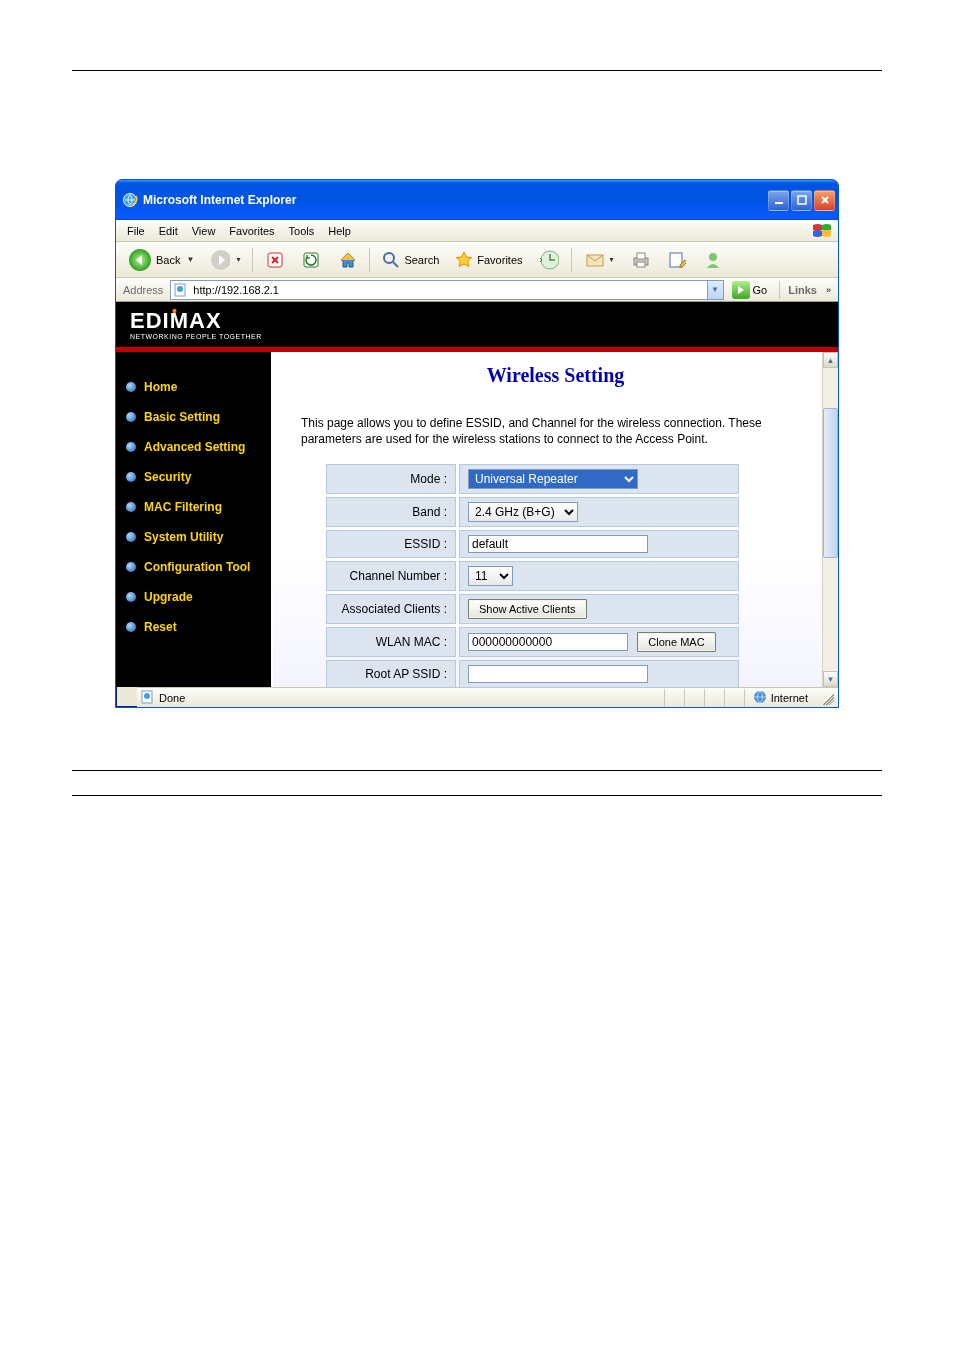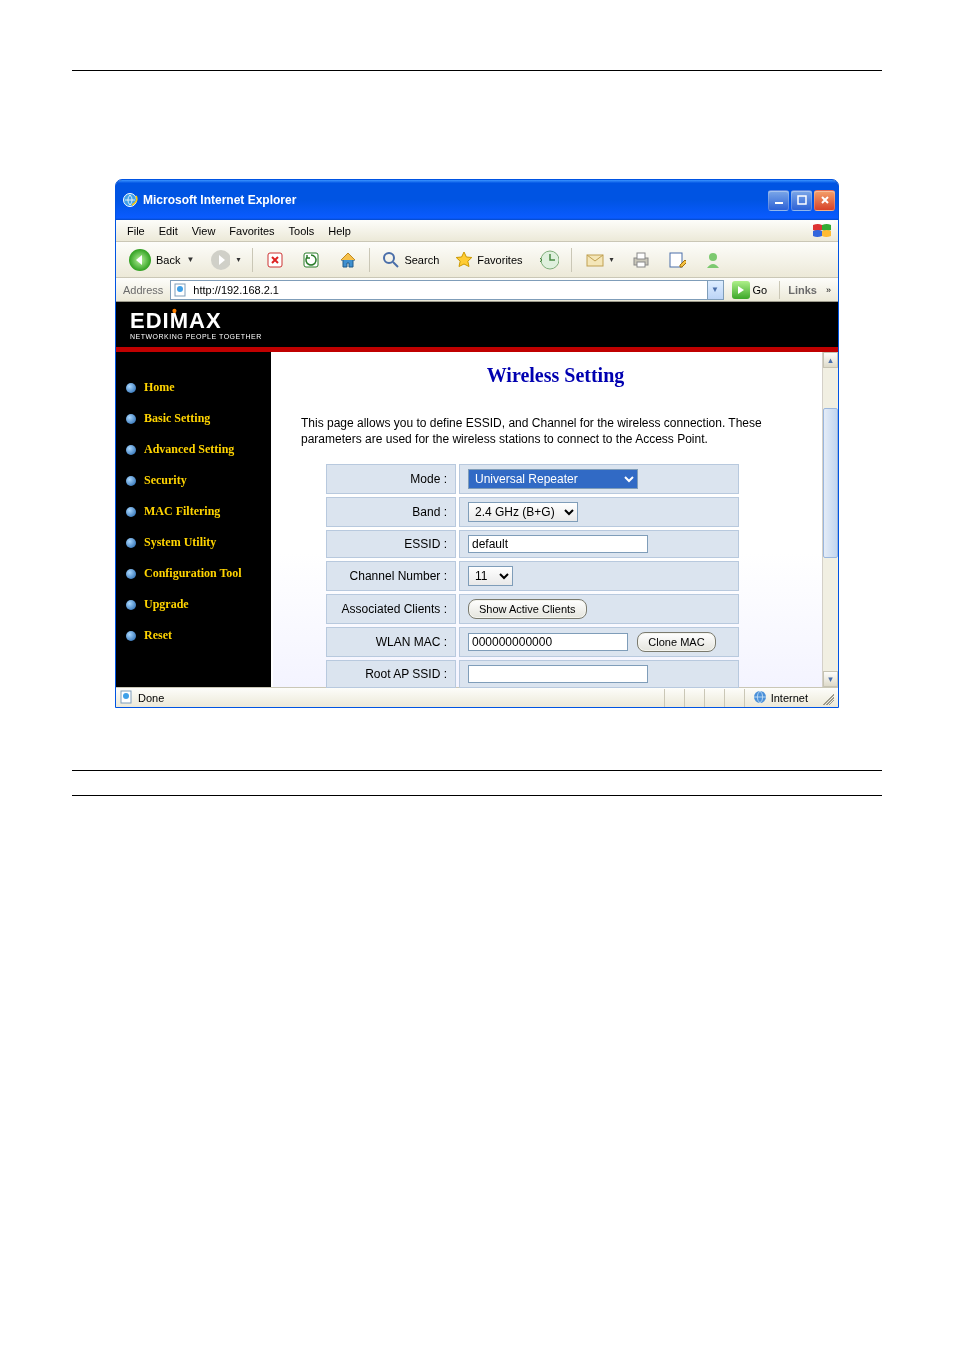--- a/index.html
+++ b/index.html
@@ -140,21 +140,20 @@
     background: #000;
     padding-top: 20px;
   }
   .nav-item {
     display:flex; align-items:center; gap:8px;
     padding: 8px 10px;
     color: #ffd400;
     font-weight: bold;
     font-size: 12px;
     cursor: pointer;
-    font-family: Liberation Serif, serif;
   }
   .nav-item .bullet {
     width:10px; height:10px; border-radius:50%;
     background: radial-gradient(circle at 35% 35%, #a9d8ff, #1a5ea8);
     flex-shrink:0;
   }
 
   .main-panel {
     flex:1;
     background: linear-gradient(to bottom, #fff 0%, #fff 60%, #f4f4ff 100%);
@@ -192,21 +191,21 @@
   }
   .sel.hi { background:#316ac5; color:#fff; width:170px;}
   .txt {
     font-family: inherit; font-size:12px;
     border:1px solid #7f9db9; height:18px;
     width: 180px; padding:0 3px; background:#fff;
   }
   .btn-std {
     font-family: inherit; font-size:11px;
     background: linear-gradient(to bottom, #fff, #e4e4dd);
-    border:1px solid #7a7a6e; border-radius:8px;
+    border:1px solid #7a7a6e; border-radius:1px;
     padding: 2px 10px; height:20px;
     box-shadow: 0 0 0 1px #f4f4ee inset;
   }
 
   
   .vscroll {
     position:absolute; right:0; top:0; bottom:0; width:16px;
     background:#f1efe2;
     display:flex; flex-direction:column;
     border-left:1px solid #d4d0c8;
@@ -223,21 +222,21 @@
     border:1px solid #9ab6dd; border-radius:2px;
   }
 
   
   .statusbar {
     height: 20px;
     background: linear-gradient(to bottom, #fdfdfa, #ece9d8);
     border-top: 1px solid #cac7b6;
     display:flex; align-items:center;
     padding: 0 4px;
-    font-size:11px; color:#000;
+    font-size:11px; color:#000;margin-left:21px;
   }
   .statusbar .sb-left { display:flex; align-items:center; gap:4px;}
   .statusbar .spacer { flex:1; }
   .statusbar .panes { display:flex; align-items:center;}
   .statusbar .pane { border-left:1px solid #cac7b6; height:18px; width:20px;}
   .statusbar .zone { display:flex; align-items:center; gap:4px; padding:0 8px; border-left:1px solid #cac7b6; height:18px;}
   .statusbar .grip { width:14px; height:14px; margin-left:4px;
     background:
       linear-gradient(135deg, transparent 60%, #9c9a8c 60%, #9c9a8c 65%, transparent 65%,
                       transparent 70%, #9c9a8c 70%, #9c9a8c 75%, transparent 75%,

